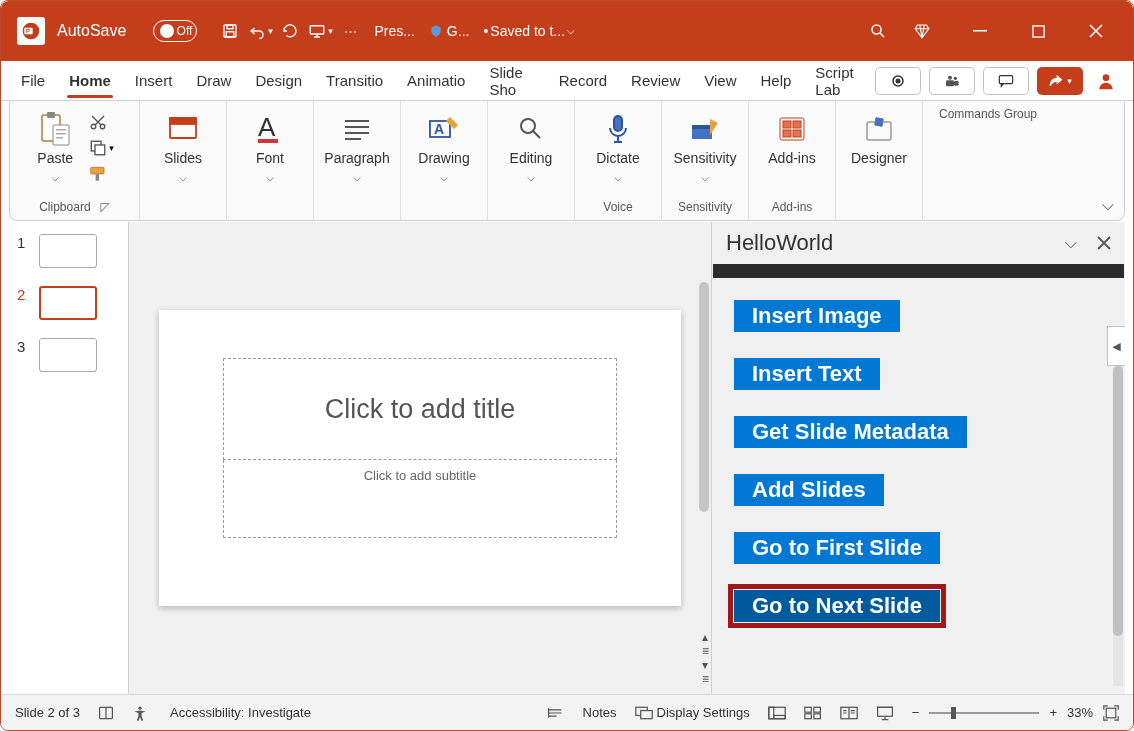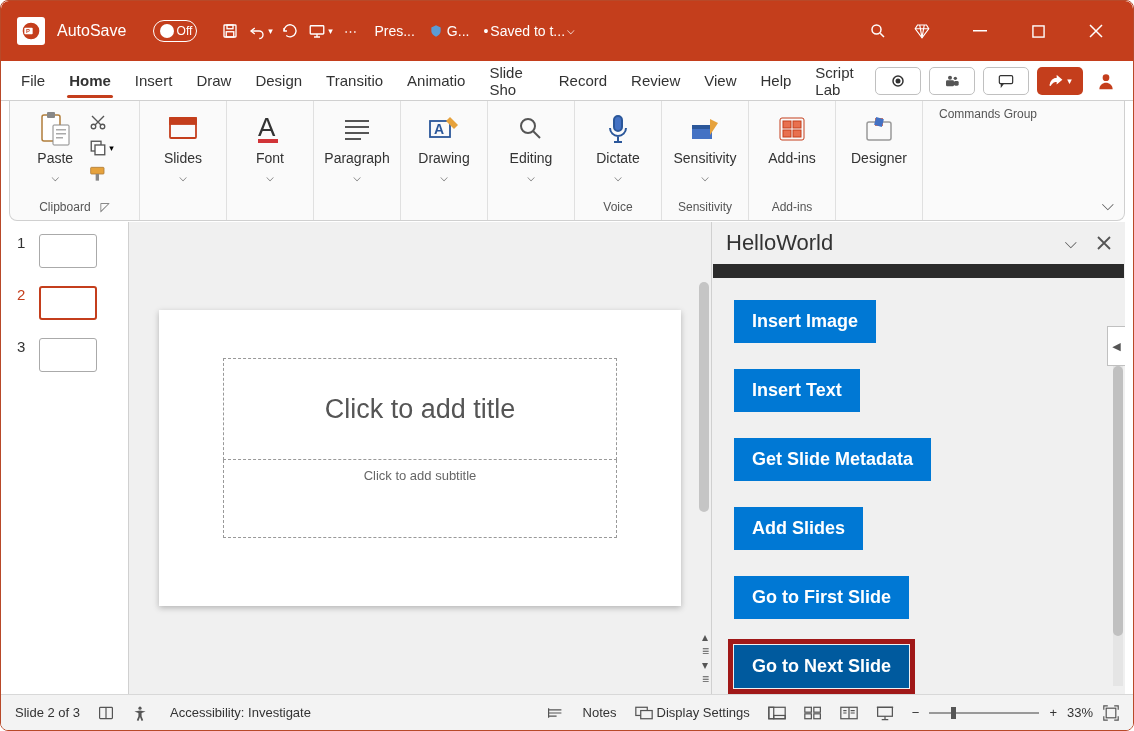--- a/index.html
+++ b/index.html
@@ -44,21 +44,21 @@
 .slide-inner{padding:48px 64px 0}
 .ph-title{border:1px dashed #999;height:102px;display:flex;align-items:center;justify-content:center;font-size:27px;color:#555}
 .ph-sub{border:1px dashed #999;border-top:none;height:78px;display:flex;align-items:flex-start;justify-content:center;font-size:13px;color:#666;padding-top:8px}
 .vscroll{position:absolute;right:2px;top:60px;width:10px;height:230px;background:#c5c5c5;border-radius:5px}
 .nav-arrows{position:absolute;right:2px;bottom:8px;display:flex;flex-direction:column;color:#555;gap:0;font-size:12px}
 .taskpane{width:414px;background:#f0f0f0;border-left:1px solid #d0d0d0;display:flex;flex-direction:column}
 .tp-head{height:42px;display:flex;align-items:center;padding:0 14px;font-size:22px;color:#333}
 .tp-head .tp-controls{margin-left:auto;display:flex;gap:20px;color:#555;align-items:center}
 .tp-dark{height:14px;background:#2b2b2b;margin:0 1px}
 .tp-body{flex:1;position:relative;padding:22px 0 0 22px;overflow:hidden}
-.tp-btn{background:#0078d4;color:#fff;font-size:18px;font-weight:600;padding:11px 18px;margin-bottom:26px;display:inline-block;cursor:pointer}
+.tp-btn{background:#0078d4;color:#fff;font-size:22px;font-weight:600;padding:3px 18px;margin-bottom:26px;display:inline-block;cursor:pointer}
 .tp-btn.highlight-wrap{outline:5px solid #a01818;outline-offset:1px;background:#005a9e}
 .tp-tab{position:absolute;right:0;top:48px;width:18px;height:40px;background:#fff;border:1px solid #c0c0c0;border-right:none;display:flex;align-items:center;justify-content:center;color:#555;font-size:11px}
 .tp-scroll{position:absolute;right:2px;top:88px;width:10px;bottom:8px;background:#e5e5e5}
 .tp-scroll-thumb{width:100%;height:270px;background:#c0c0c0;border-radius:5px}
 .statusbar{position:absolute;left:0;right:0;bottom:0;height:36px;background:#f3f3f3;border-top:1px solid #d8d8d8;display:flex;align-items:center;padding:0 14px;font-size:13px;color:#333;gap:18px}
 .statusbar .sgap{flex:1}
 .view-btns{display:flex;gap:18px;align-items:center;color:#555}
 .zoom{display:flex;align-items:center;gap:10px}
 .zoom-track{width:110px;height:2px;background:#999;position:relative}
 .zoom-knob{position:absolute;left:22px;top:-5px;width:5px;height:12px;background:#555}

